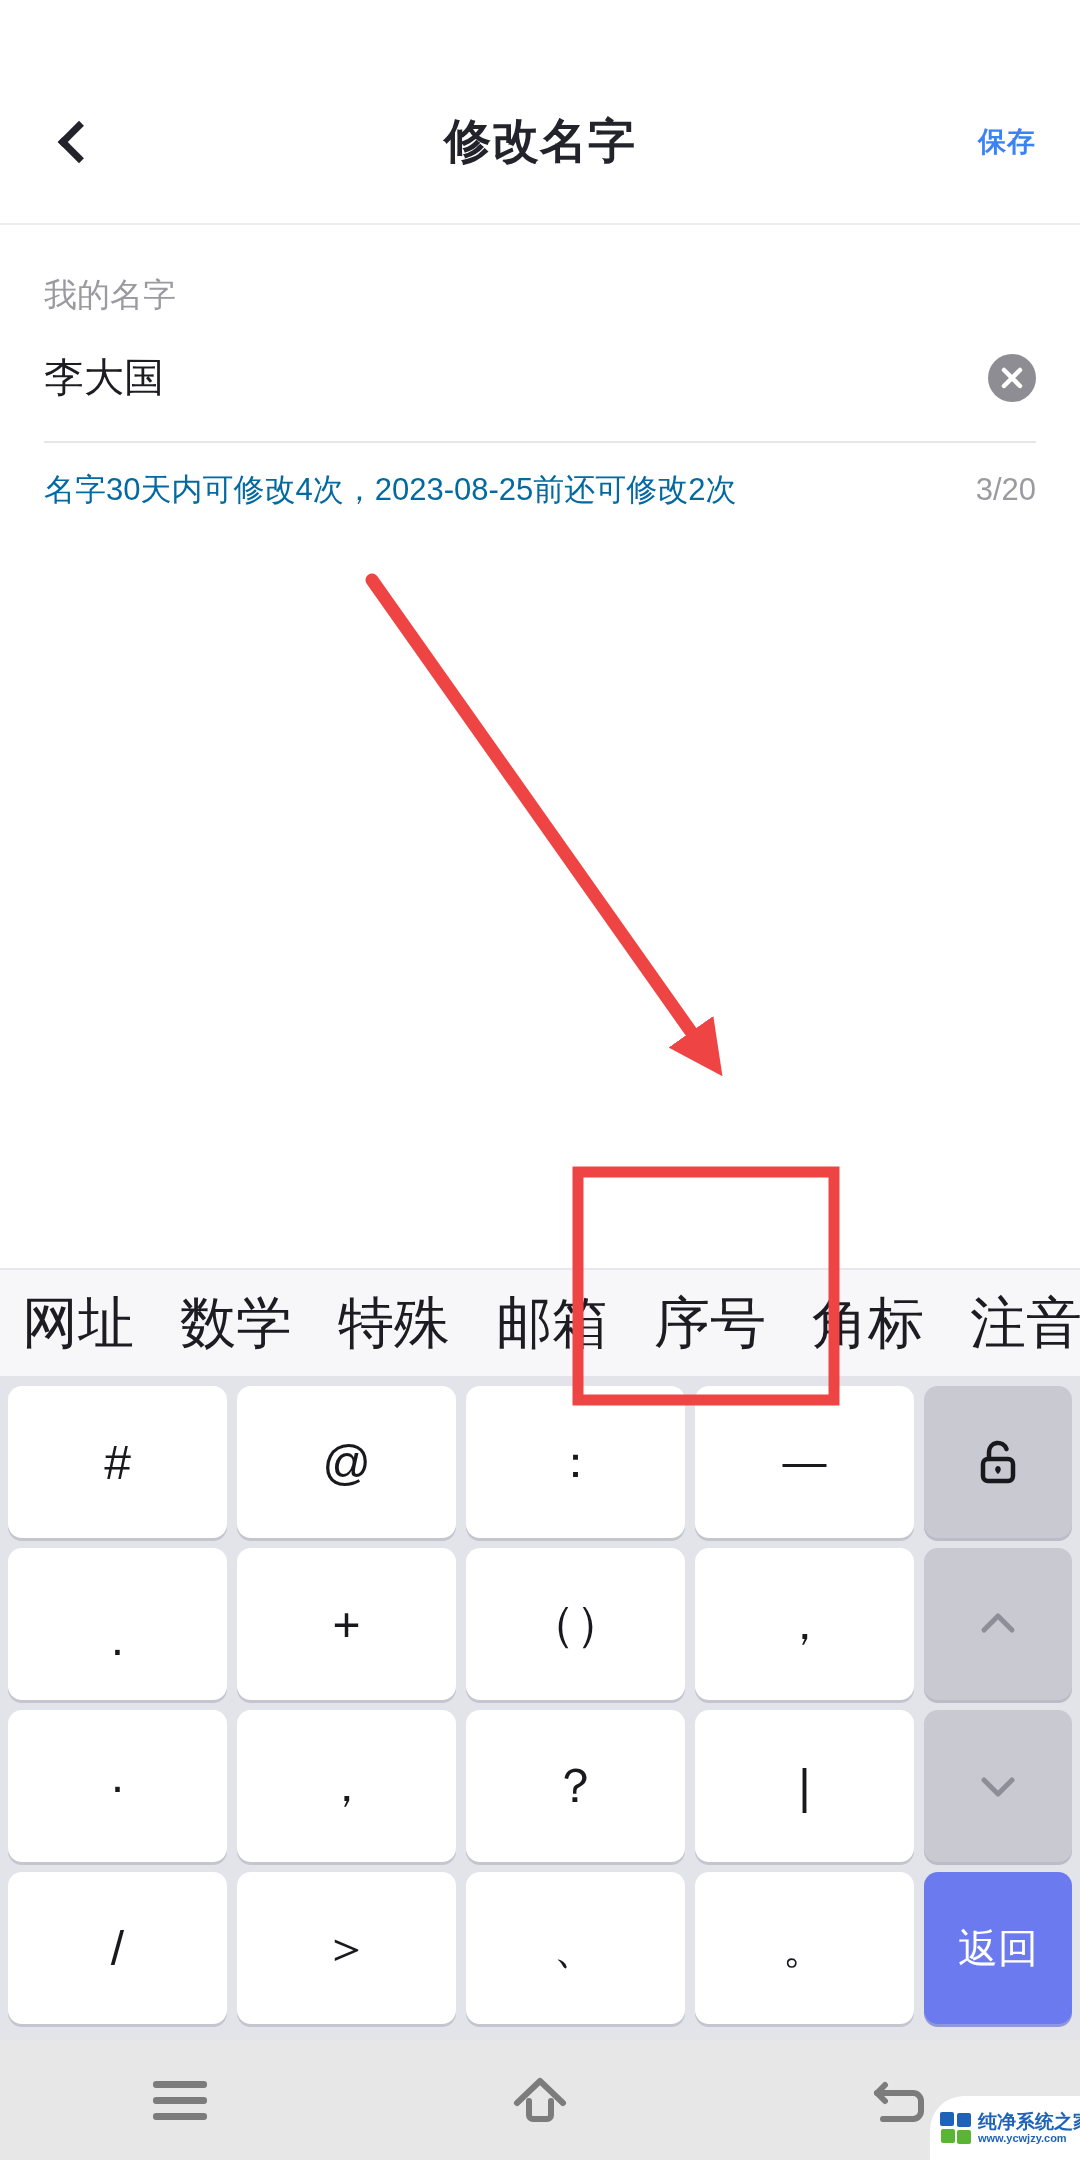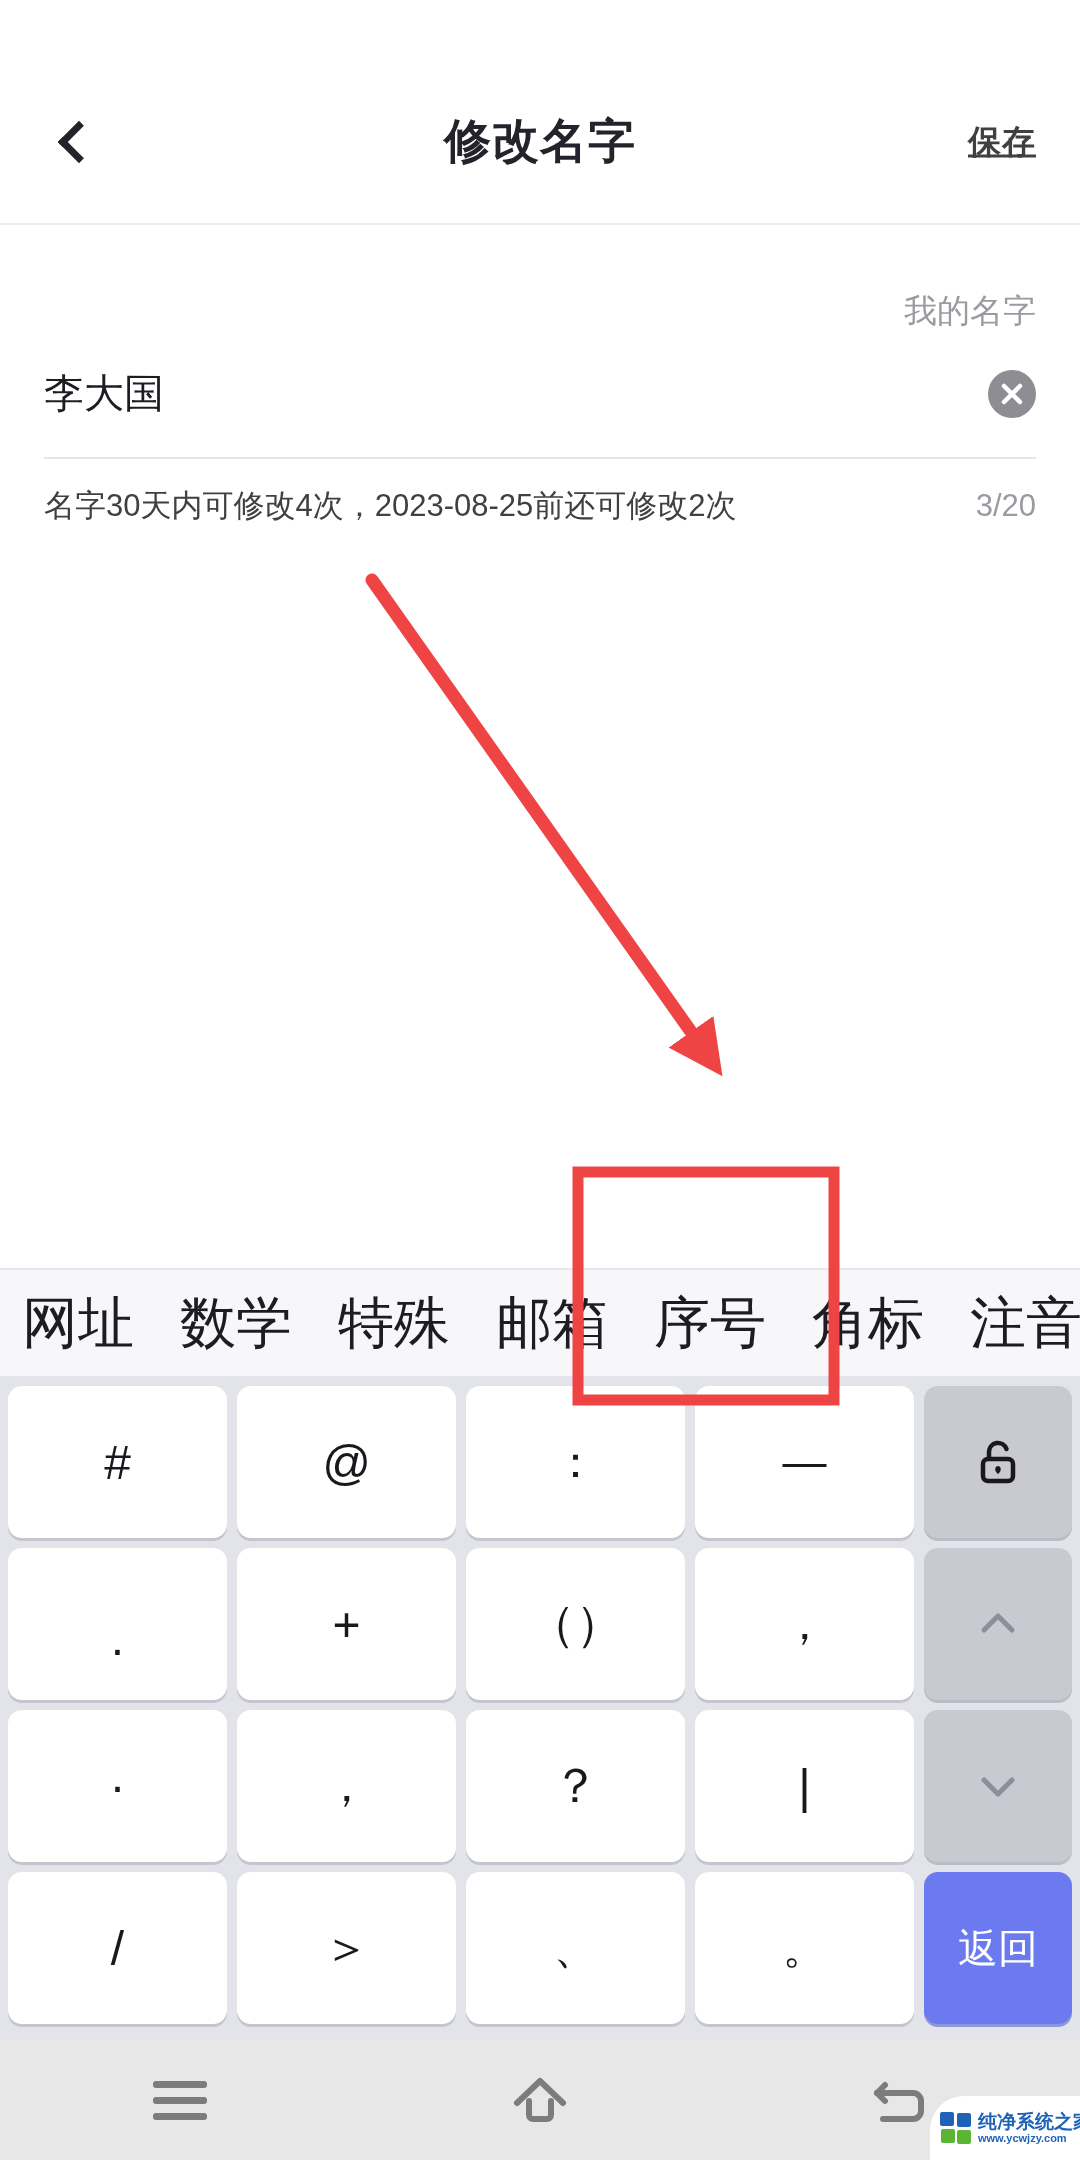--- a/index.html
+++ b/index.html
@@ -48,32 +48,30 @@
     text-align: center;
     font-size: 47px;
     font-weight: 700;
     color: #23242b;
     letter-spacing: 1px;
   }
   .save-btn {
     position: absolute;
     right: 44px; top: 50%;
     transform: translateY(-50%);
-    font-size: 33px;
+    font-size: 28px;
     font-weight: 600;
-    color: #404040;
+    color: #3b82f6;
     letter-spacing: 1px;
-    text-decoration: underline;
   }
 
   
   .form-area {
-    padding: 16px 44px;
-    background: #ffffff;
-    text-align: right;
+    padding: 0 44px;
+    background: #ffffff;
   }
   .field-label {
     font-size: 33px;
     color: #9a9aa0;
     padding-top: 50px;
     padding-bottom: 0;
     line-height: 1.2;
   }
   .input-row {
     position: relative;
@@ -98,21 +96,21 @@
   }
   .clear-icon svg { display: block; }
   .hint-row {
     display: flex;
     align-items: center;
     justify-content: space-between;
     padding-top: 26px;
   }
   .hint-text {
     font-size: 31px;
-    color: #404040;
+    color: #0369a1;
   }
   .hint-count {
     font-size: 31px;
     color: #9a9aa0;
     padding-left: 20px;
   }
 
   
   .annot-svg {
     position: absolute;

